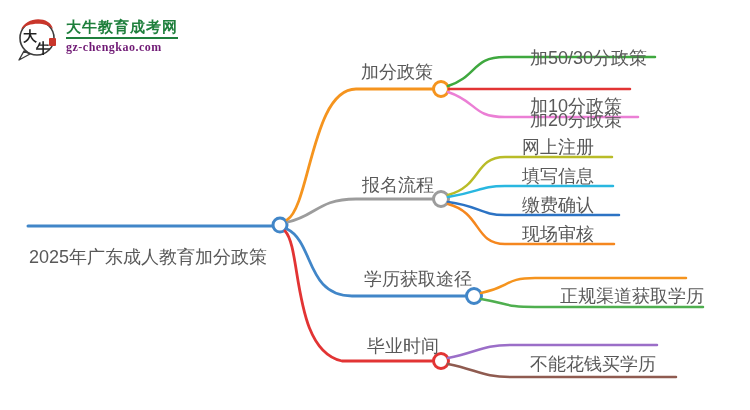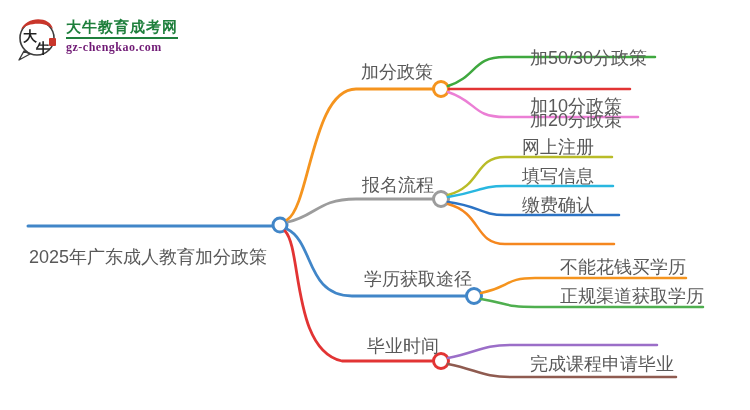--- a/index.html
+++ b/index.html
@@ -73,21 +73,21 @@
 
   <div class="label" style="left:361px;top:63px;">加分政策</div>
   <div class="label" style="left:530px;top:37px;margin-top:12px;">加50/30分政策</div>
   <div class="label" style="left:530px;top:67px;margin-top:44px;">加20分政策</div>
   <div class="label" style="left:530px;top:97px;">加10分政策</div>
 
   <div class="label" style="left:362px;top:176px;">报名流程</div>
   <div class="label" style="left:522px;top:138px;">网上注册</div>
   <div class="label" style="left:522px;top:167px;">填写信息</div>
   <div class="label" style="left:522px;top:196px;">缴费确认</div>
+  <div class="label" style="left:522px;top:225px;">现场审核</div>
 
   <div class="label" style="left:364px;top:270px;">学历获取途径</div>
-  <div class="label" style="left:560px;top:258px;">不能花钱买学历</div>
   <div class="label" style="left:560px;top:287px;">正规渠道获取学历</div>
 
   <div class="label" style="left:367px;top:337px;">毕业时间</div>
-  <div class="label" style="left:530px;top:355px;">完成课程申请毕业</div>
+  <div class="label" style="left:530px;top:355px;">不能花钱买学历</div>
 
 </div>
 
 </body></html>

